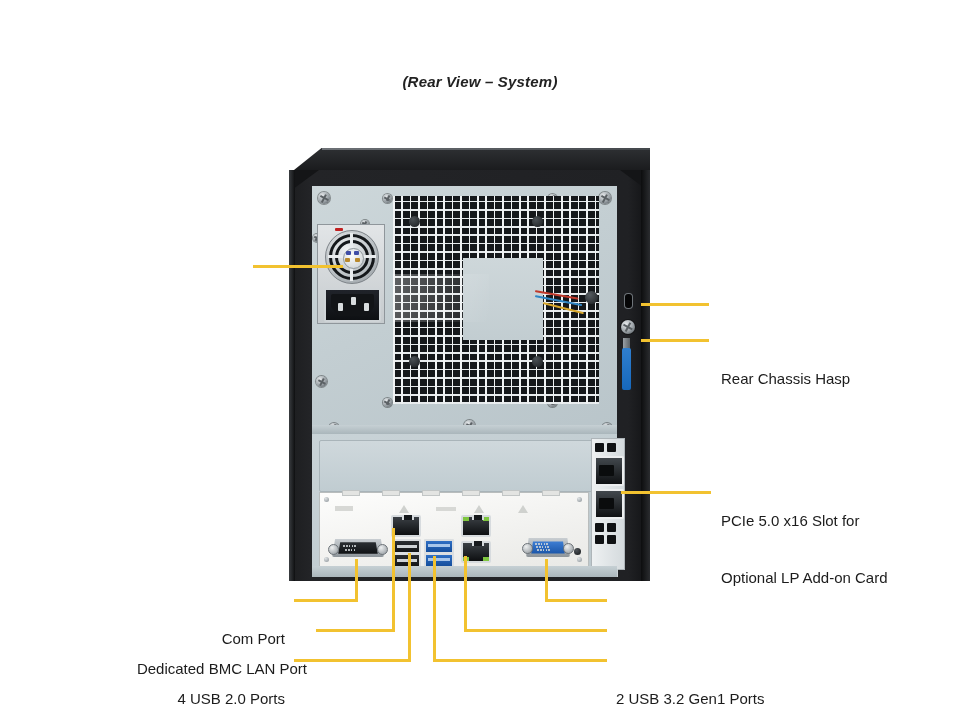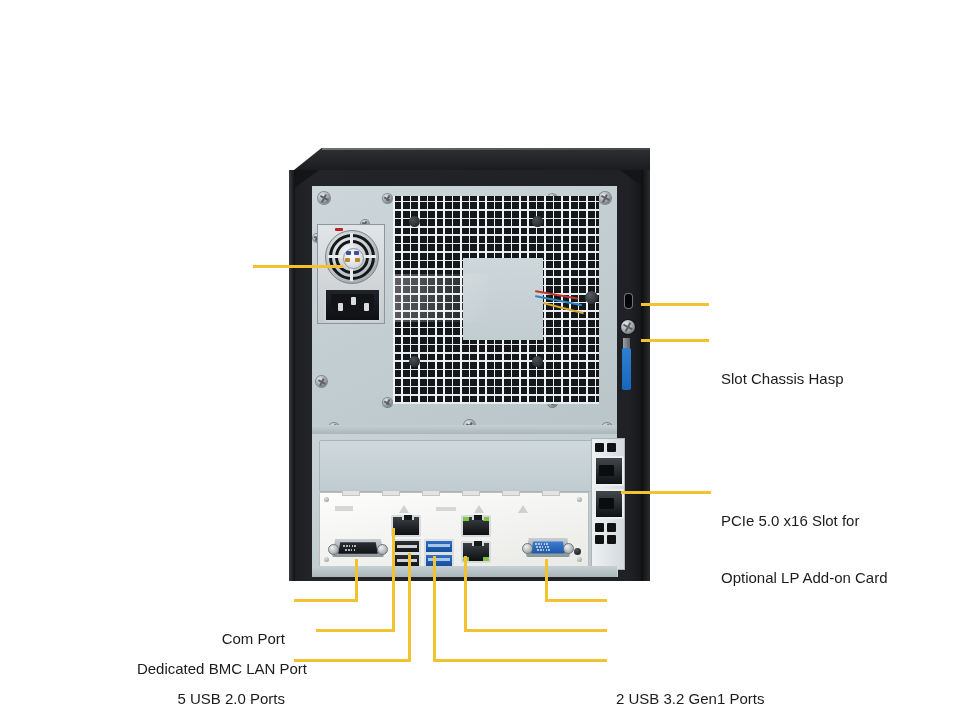--- a/index.html
+++ b/index.html
@@ -142,20 +142,21 @@
 
   .strip{position:absolute;background:linear-gradient(#c6d0d4,#aab6bb);}
   .screw-sm{position:absolute;width:5px;height:5px;border-radius:50%;
     background:radial-gradient(circle at 35% 30%,#dfe3e5,#8b9297);}
 </style>
 </head>
 <body>
 
 <div id="stage">
 
+  <div class="title">(Rear View – System)</div>
 
   <div id="chassis">
 
     <div class="topface"></div>
     <div class="topface-hl"></div>
 
     <div class="bezel"></div>
     <div class="corner-bevel-l"></div>
     <div class="corner-bevel-r"></div>
     <div class="bezel-left-sheen"></div>
@@ -339,21 +340,21 @@
 
   </div>
 
   <div class="lbl r" style="left:60px;top:247px;width:185px;">
   </div>
   <div class="lead h" style="left:253px;top:265px;width:90px;"></div>
 
   <div class="lead h" style="left:641px;top:303px;width:68px;"></div>
 
   <div class="lbl l" style="left:721px;top:331px;width:240px;">
-    <div>Slot Chassis Hasp</div>
+    <div>Rear Chassis Hasp</div>
   </div>
   <div class="lead h" style="left:641px;top:339px;width:68px;"></div>
 
   <div class="lbl l" style="left:721px;top:473px;width:250px;">
     <div>PCIe 5.0 x16 Slot for</div>
     <div>Optional LP Add-on Card</div>
   </div>
   <div class="lead h" style="left:621px;top:491px;width:90px;"></div>
 
   <div class="lbl r" style="left:85px;top:591px;width:200px;">
@@ -362,21 +363,21 @@
   <div class="lead h" style="left:294px;top:599px;width:64px;"></div>
   <div class="lead v" style="left:355px;top:559px;height:43px;"></div>
 
   <div class="lbl r" style="left:85px;top:621px;width:222px;">
     <div>Dedicated BMC LAN Port</div>
   </div>
   <div class="lead h" style="left:316px;top:629px;width:79px;"></div>
   <div class="lead v" style="left:392px;top:528px;height:104px;"></div>
 
   <div class="lbl r" style="left:85px;top:651px;width:200px;">
-    <div>5 USB 2.0 Ports</div>
+    <div>4 USB 2.0 Ports</div>
   </div>
   <div class="lead h" style="left:294px;top:659px;width:117px;"></div>
   <div class="lead v" style="left:408px;top:553px;height:109px;"></div>
 
   <div class="lead h" style="left:545px;top:599px;width:62px;"></div>
   <div class="lead v" style="left:545px;top:559px;height:43px;"></div>
 
   <div class="lead h" style="left:464px;top:629px;width:143px;"></div>
   <div class="lead v" style="left:464px;top:556px;height:76px;"></div>
 

